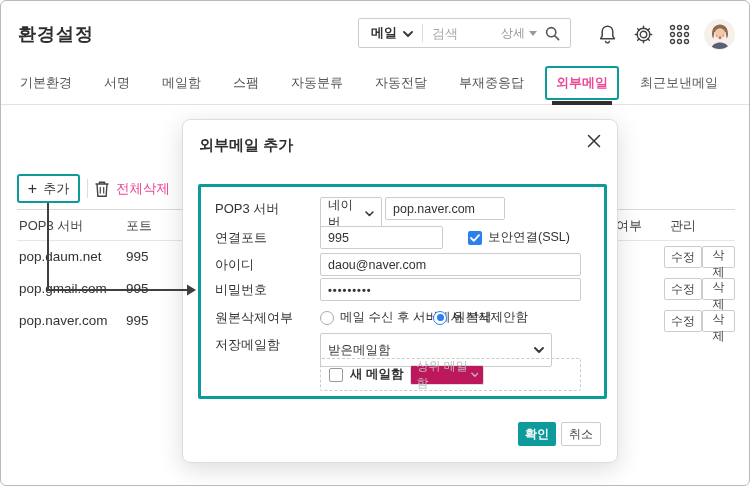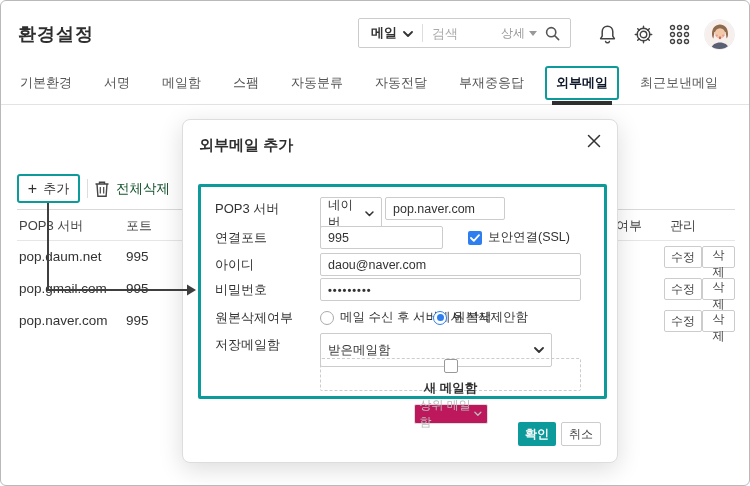--- a/index.html
+++ b/index.html
@@ -30,34 +30,34 @@
   .hdr-icon { width:24px; height:24px; display:flex; align-items:center; justify-content:center; cursor:pointer; }
   .avatar { width:31px; height:31px; border-radius:50%; overflow:hidden; border:1px solid #eee; cursor:pointer; }
   
   .tabbar {
     position:absolute; left:0; top:60px; width:750px; height:44px;
     display:flex; align-items:center; gap:10px; padding:0 8px;
     border-bottom:1px solid #e3e3e3;
   }
   .tab { position:relative; padding:6px 9px; font-size:13px; color:#555; cursor:pointer;
          border:2px solid transparent; border-radius:3px; white-space:nowrap; }
-  .tab.active { color:#0f172a; font-weight:700; border-color:#0d9a9b; }
+  .tab.active { color:#ec4899; font-weight:700; border-color:#0d9a9b; }
   .tab.active::after { content:""; position:absolute; left:5px; right:5px; bottom:-7px; height:4px; background:#2f2f2f; }
   
   .list-title { position:absolute; left:18px; top:141px; font-size:17px; font-weight:600; color:#2e2e2e; }
   .add-btn {
     position:absolute; left:16px; top:173px; width:63px; height:29px;
     border:2.5px solid #0d9a9b; border-radius:3px; background:#fff;
     display:flex; align-items:center; justify-content:center; gap:6px; cursor:pointer;
   }
   .add-plus { font-size:16px; font-weight:400; color:#333; line-height:1; }
   .add-label { font-size:13px; color:#333; }
   .toolbar-divider { position:absolute; left:86px; top:178px; width:1px; height:19px; background:#ddd; }
   .delall-btn { position:absolute; left:93px; top:178px; height:20px; display:flex; align-items:center; gap:6px; cursor:pointer; }
-  .delall-label { font-size:13.5px; color:#14532d;font-family:Liberation Serif, serif; }
+  .delall-label { font-size:13.5px; color:#ec4899;font-family:Liberation Serif, serif; }
   
   .table { position:absolute; left:16px; top:208px; width:718px; }
   .thead { position:relative; height:32px; border-top:1px solid #d9d9d9; border-bottom:1px solid #e6e6e6; }
   .th { position:absolute; top:0; height:32px; line-height:32px; font-size:13px; color:#444; white-space:nowrap; }
   .th-server { left:2px; } .th-port { left:109px; } .th-flag { left:547px; } .th-manage { left:653px; }
   .trow { position:relative; height:32px; }
   .td { position:absolute; top:0; height:32px; line-height:32px; font-size:13.5px; color:#333; white-space:nowrap; }
   .td-server { left:2px; } .td-port { left:109px; }
   .mini-btn {
     position:absolute; top:5px; height:22px; padding:0 6px; font-size:12px; color:#444;
@@ -90,21 +90,21 @@
   .cb { width:14px; height:14px; border-radius:2px; flex:0 0 auto; }
   .cb.on { background:#2d7ff0; display:flex; align-items:center; justify-content:center; }
   .cb.off { background:#fff; border:1.5px solid #999; }
   .rd { width:14px; height:14px; border-radius:50%; flex:0 0 auto; }
   .rd.off { border:1.5px solid #aaa; background:#fff; }
   .rd.on { border:1.5px solid #2d7ff0; background:#fff; display:flex; align-items:center; justify-content:center; }
   .rd.on::after { content:""; width:7px; height:7px; border-radius:50%; background:#2d7ff0; }
   .pw { letter-spacing:1px; font-weight:700; font-size:11px !important; }
   .dashed-box {
     position:absolute; left:119px; top:171px; width:261px; height:33px;
-    border:1px dashed #ccc; border-radius:2px; display:flex; align-items:center; gap:7px; padding:0 8px;flex-direction:column;
+    border:1px dashed #ccc; border-radius:2px; display:flex; align-items:center; gap:7px; padding:0 8px;
   }
   .dashed-box .check-label { font-weight:700; font-size:12.5px; }
   .sel-disabled {
     width:74px; height:20px; border:1px solid #ddd; border-radius:2px; background:#be185d;
     display:flex; align-items:center; justify-content:space-between; padding:0 5px;
     font-size:12px; color:#bbb;
   }
   .modal-actions { position:absolute; right:16px; bottom:16px; display:flex; gap:5px; }
   .btn-confirm {
     min-width:30px; height:24px; padding:0 7px; background:#0d9a9b; color:#fff; border:none; border-radius:2px;

